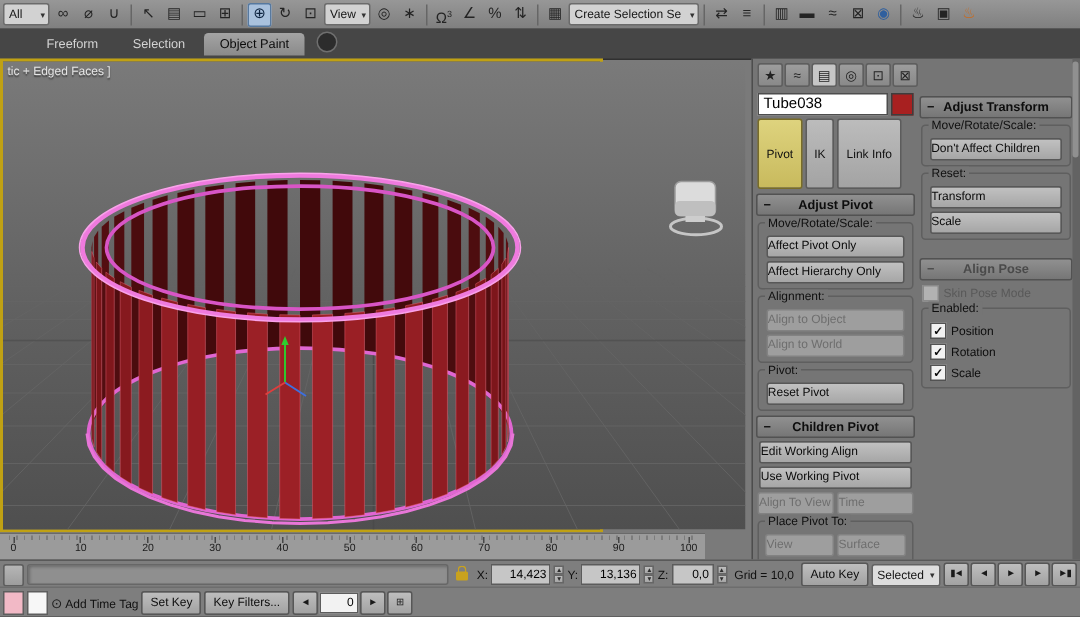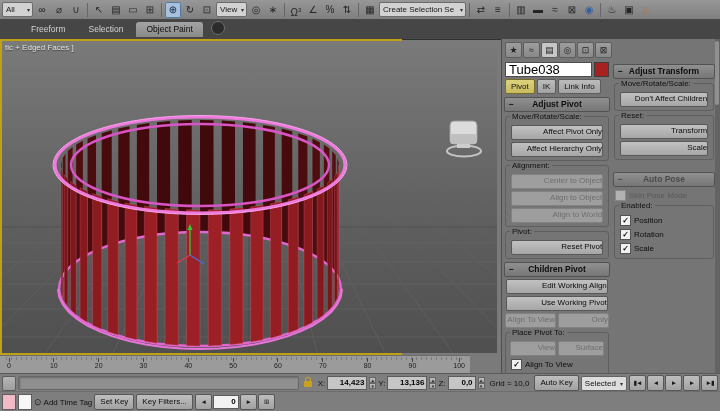--- a/index.html
+++ b/index.html
@@ -43,39 +43,39 @@
   #col2{position:absolute;left:111px;top:1px;width:102px;}
   #pscroll{position:absolute;right:0;top:0;bottom:0;width:5px;background:#636363;}
   #pscroll .thumb{position:absolute;top:2px;left:0;width:4px;height:64px;background:#909090;border-radius:2px;}
 
   .ptabs{display:flex;gap:1px;padding:2px 1px;}
   .ptab{width:15px;height:14px;text-align:center;line-height:14px;font-size:9px;color:#222;
     background:linear-gradient(#9d9d9d,#898989);border:1px solid #5e5e5e;border-radius:2px;flex:none;}
   .ptab.active{background:#c6c6c6;}
 
   .namerow{display:flex;gap:2px;margin:2px 1px;align-items:center;}
-  .namefield{flex:1;height:13px;background:#ffffff;border:1px solid #4d4d4d;font-size:13px;
+  .namefield{flex:1;height:13px;background:#ffffff;border:1px solid #4d4d4d;font-size:10px;
     line-height:13px;padding:0 3px;color:#000;overflow:hidden;}
   .swatch{width:13px;height:13px;background:#a82020;border:1px solid #3d3d3d;flex:none;}
 
   .subtabs{display:flex;gap:2px;margin:1px 1px 2px;}
-  .sbtn{height:13px;line-height:13px;font-size:8px;padding:0 5px;color:#101010;
+  .sbtn{height:13px;line-height:13px;font-size:8px;padding:16px 5px;color:#101010;
     background:linear-gradient(#bcbcbc,#a3a3a3);border:1px solid #5c5c5c;border-radius:2px;}
   .sbtn.active{background:linear-gradient(#ded37e,#c8ba5d);border-color:#786c29;}
 
   .rollout{position:relative;height:13px;line-height:13px;margin:3px 0 2px;
     background:linear-gradient(#909090,#767676);border:1px solid #525252;border-radius:2px;
     text-align:center;font-size:8.5px;font-weight:bold;color:#0d0d0d;}
   .rollout .minus{position:absolute;left:4px;top:0;font-weight:bold;}
   .rollout.dim{color:#4a4a4a;}
 
   .group{margin:4px 1px 3px;padding:6px 3px 3px;border:1px solid #5f5f5f;border-radius:3px;position:relative;}
   .glabel{position:absolute;top:-5px;left:4px;background:#757575;padding:0 2px;font-size:8px;color:#0f0f0f;}
 
-  .btn{height:13px;line-height:12px;text-align:right;font-size:8px;color:#0a0a0a;
+  .btn{height:13px;line-height:12px;text-align:left;font-size:8px;color:#0a0a0a;
     background:linear-gradient(#c1c1c1,#a6a6a6);border:1px solid #585858;border-radius:2px;
     margin:2px auto 0;width:94%;overflow:hidden;white-space:nowrap;}
   .btn.disabled{background:#9e9e9e;color:#6e6e6e;border-color:#828282;}
   .btnrow{display:flex;gap:2px;margin:2px 1px 0;}
   .btnrow .btn{flex:1;width:auto;margin:0;}
 
   .check{display:flex;align-items:center;gap:3px;margin:3px 2px 1px;font-size:8px;color:#0d0d0d;}
   .check .box{width:9px;height:9px;background:#f1f1f1;border:1px solid #525252;line-height:9px;
     font-size:8px;text-align:center;color:#0a0a0a;flex:none;font-weight:bold;}
   .check.disabled{color:#595959;}
@@ -95,21 +95,21 @@
     align-items:center;padding:0 2px;gap:2px;}
   #statusA{top:373px;height:18px;border-top:1px solid #595959;}
   #statusB{top:391px;height:20px;border-top:1px solid #6d6d6d;}
   .minibtn{width:12px;height:13px;background:linear-gradient(#b6b6b6,#9d9d9d);
     border:1px solid #5e5e5e;border-radius:2px;flex:none;}
   .strip{flex:1;height:12px;background:#8f8f8f;border:1px solid #676767;border-radius:2px;
     box-shadow:inset 1px 1px 2px rgba(0,0,0,.25);font-size:8px;line-height:12px;color:#1c1c1c;
     padding:0 3px;overflow:hidden;white-space:nowrap;}
   .slabel{font-size:8px;color:#101010;flex:none;white-space:nowrap;}
   .sfield{height:12px;background:#c6c6c6;border:1px solid #5c5c5c;font-size:8px;line-height:12px;
-    padding:0 2px;color:#000;flex:none;text-align:right;font-weight:bold;}
+    padding:0 2px;color:#000;flex:none;text-align:right;}
   .spin{display:flex;flex-direction:column;width:7px;flex:none;}
   .spin i{height:6px;line-height:5px;font-size:5px;text-align:center;color:#2d2d2d;font-style:normal;
     background:linear-gradient(#bebebe,#a5a5a5);border:1px solid #666;box-sizing:border-box;}
   .akey{height:14px;line-height:13px;padding:0 5px;font-size:8px;color:#0b0b0b;flex:none;
     background:linear-gradient(#bebebe,#a2a2a2);border:1px solid #575757;border-radius:2px;white-space:nowrap;}
   .combo{height:13px;background:#dddddd;border:1px solid #636363;border-radius:2px;font-size:8px;
     color:#111;display:flex;align-items:center;gap:4px;padding:0 3px;flex:none;}
   .combo b{font-size:6px;color:#333;font-weight:normal;}
   .pbtn{width:15px;height:14px;flex:none;background:linear-gradient(#bebebe,#a2a2a2);
     border:1px solid #575757;border-radius:2px;font-size:6.5px;line-height:13px;text-align:center;
@@ -310,39 +310,38 @@
       </div>
 
       <div class="group">
         <span class="glabel">Move/Rotate/Scale:</span>
         <div class="btn">Affect Pivot Only</div>
         <div class="btn">Affect Hierarchy Only</div>
       </div>
 
       <div class="group">
         <span class="glabel">Alignment:</span>
-        <div class="btn disabled">Center to Object</div>
         <div class="btn disabled">Align to Object</div>
         <div class="btn disabled">Align to World</div>
       </div>
 
       <div class="group">
         <span class="glabel">Pivot:</span>
         <div class="btn">Reset Pivot</div>
       </div>
 
       <div class="rollout">
         <span class="minus">−</span>
         <span>Children Pivot</span>
       </div>
       <div class="btn">Edit Working Align</div>
       <div class="btn">Use Working Pivot</div>
       <div class="btnrow">
         <div class="btn disabled">Align To View</div>
-        <div class="btn disabled">Only</div>
+        <div class="btn disabled">Time</div>
       </div>
 
       <div class="group">
         <span class="glabel">Place Pivot To:</span>
         <div class="btnrow">
           <div class="btn disabled">View</div>
           <div class="btn disabled">Surface</div>
         </div>
         <div class="check">
           <span class="box">✓</span>
@@ -361,21 +360,21 @@
         <div class="btn">Don't Affect Children</div>
       </div>
       <div class="group">
         <span class="glabel">Reset:</span>
         <div class="btn">Transform</div>
         <div class="btn">Scale</div>
       </div>
 
       <div class="rollout dim" style="margin-top:12px;">
         <span class="minus">−</span>
-        <span>Auto Pose</span>
+        <span>Align Pose</span>
       </div>
       <div class="check disabled">
         <span class="box"></span>
         <span>Skin Pose Mode</span>
       </div>
       <div class="group">
         <span class="glabel">Enabled:</span>
         <div class="check">
           <span class="box">✓</span>
           <span>Position</span>

